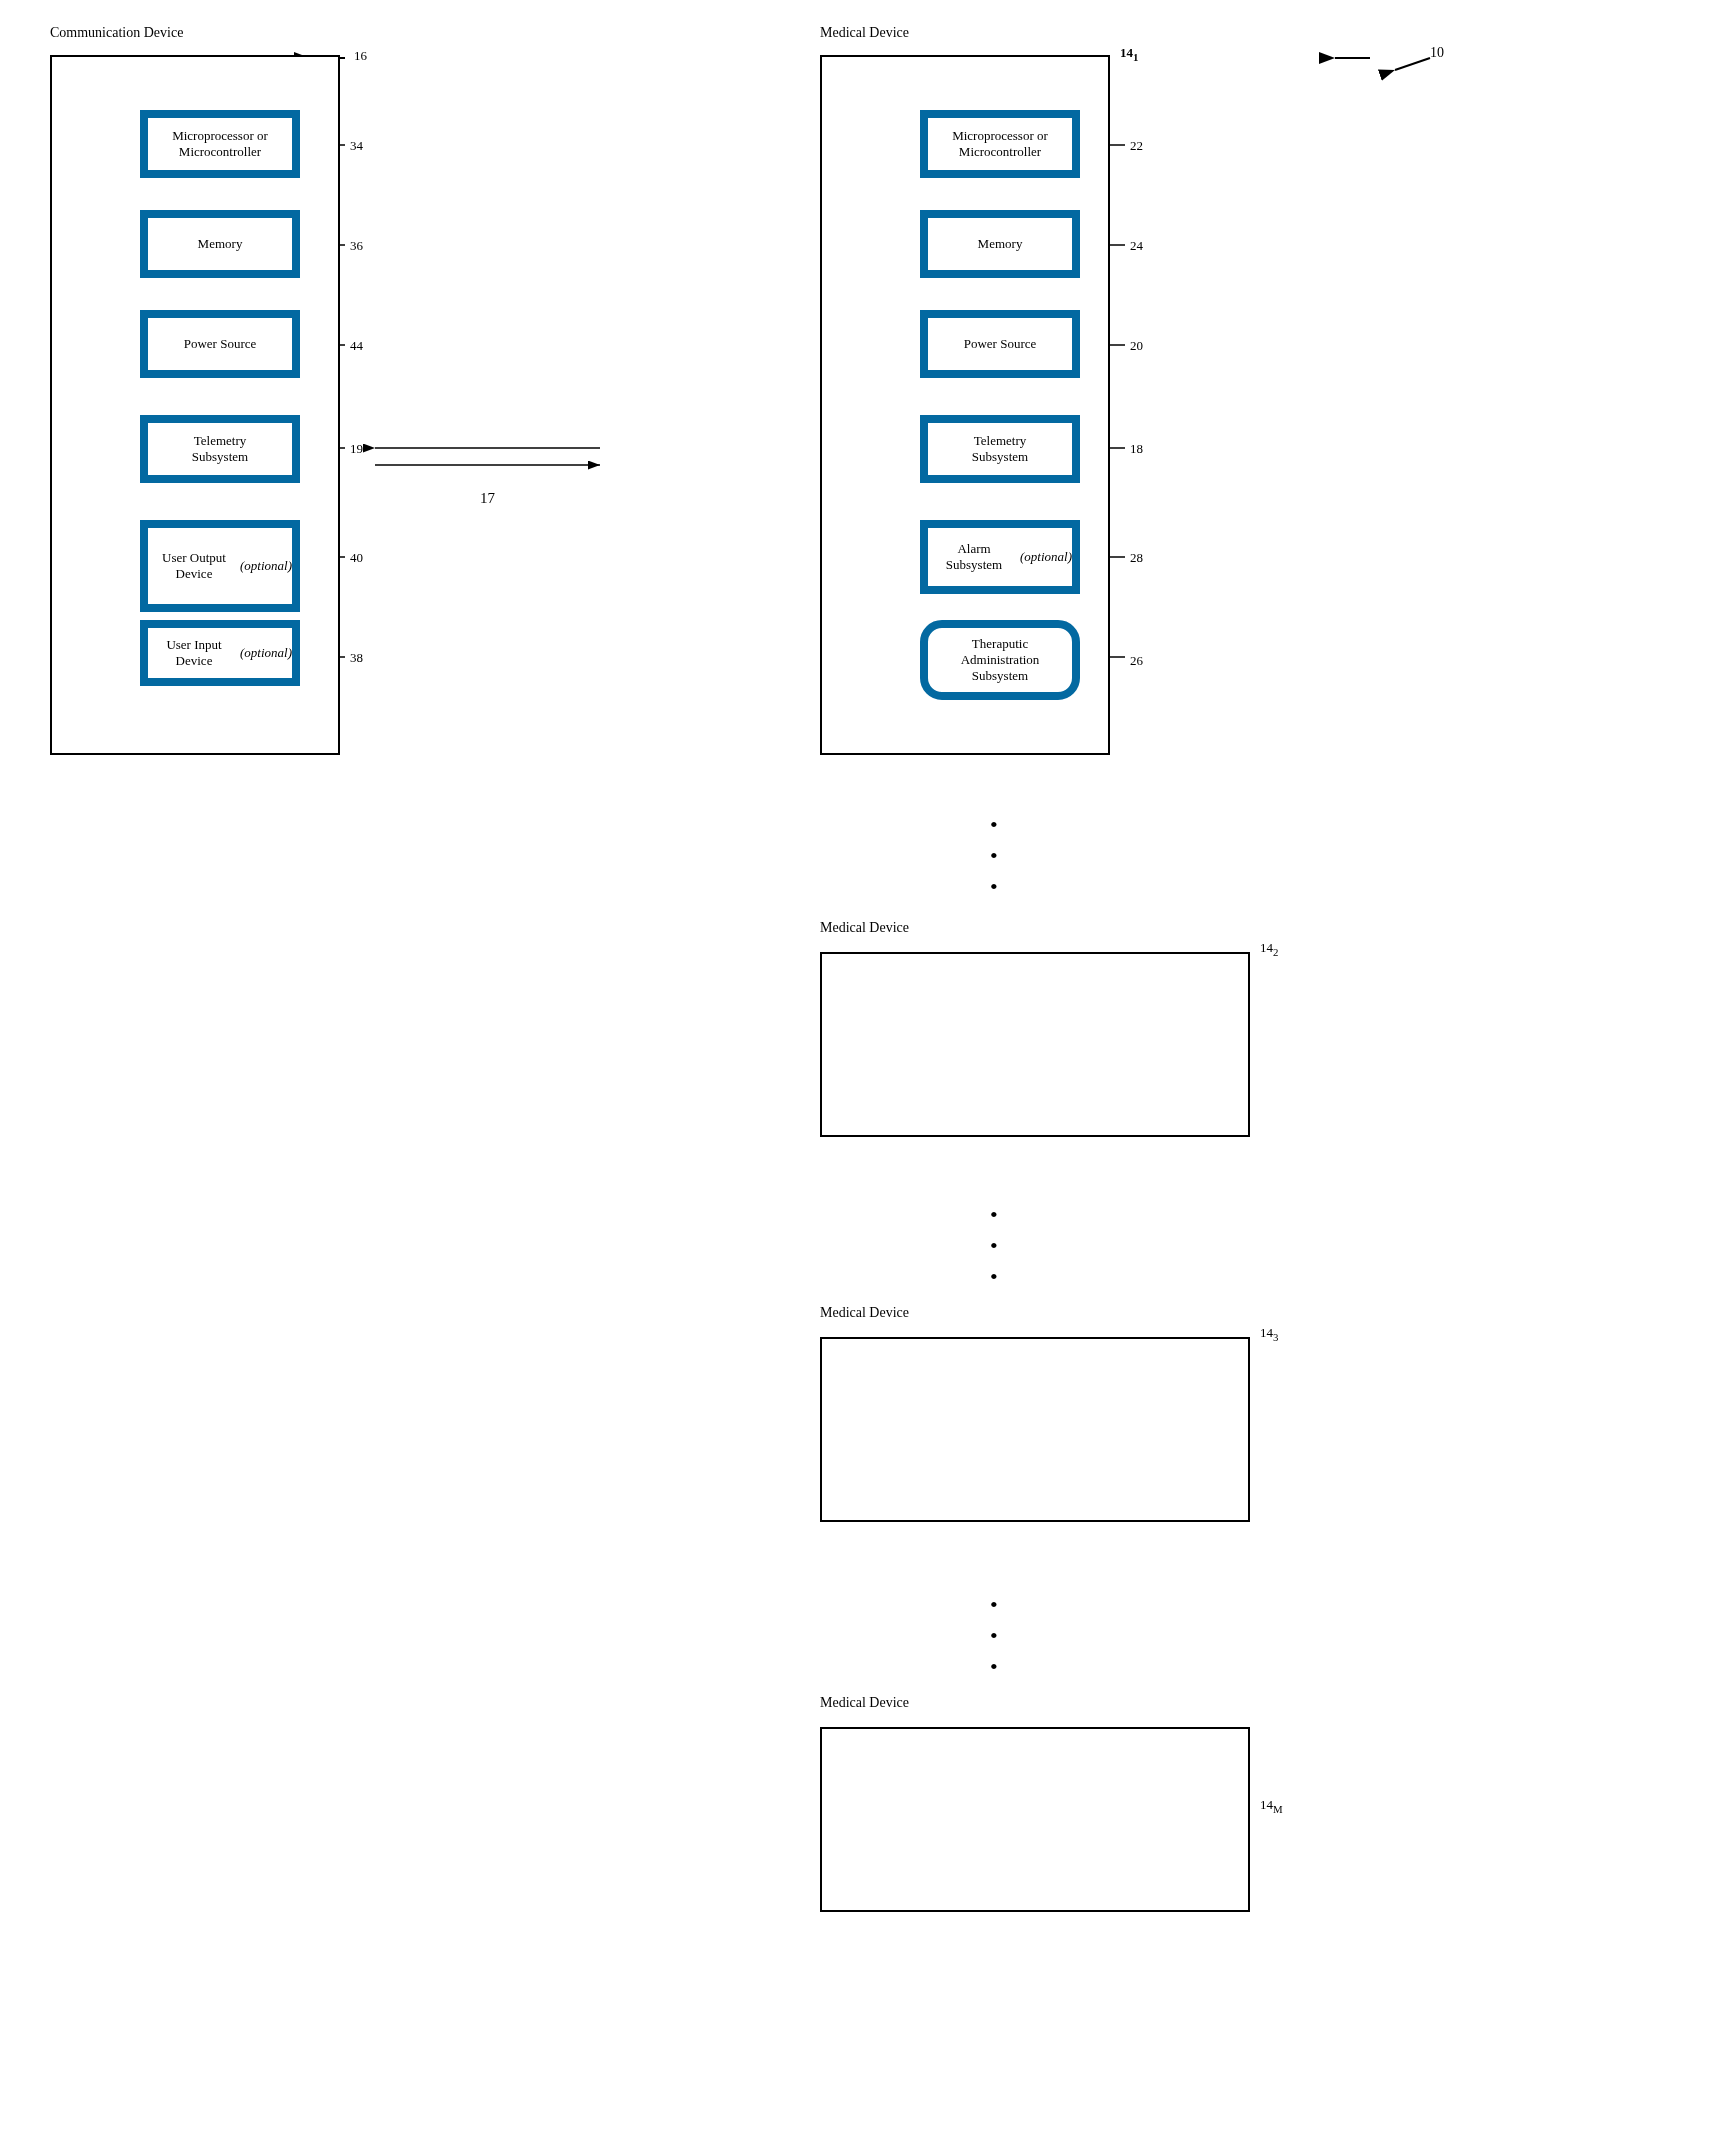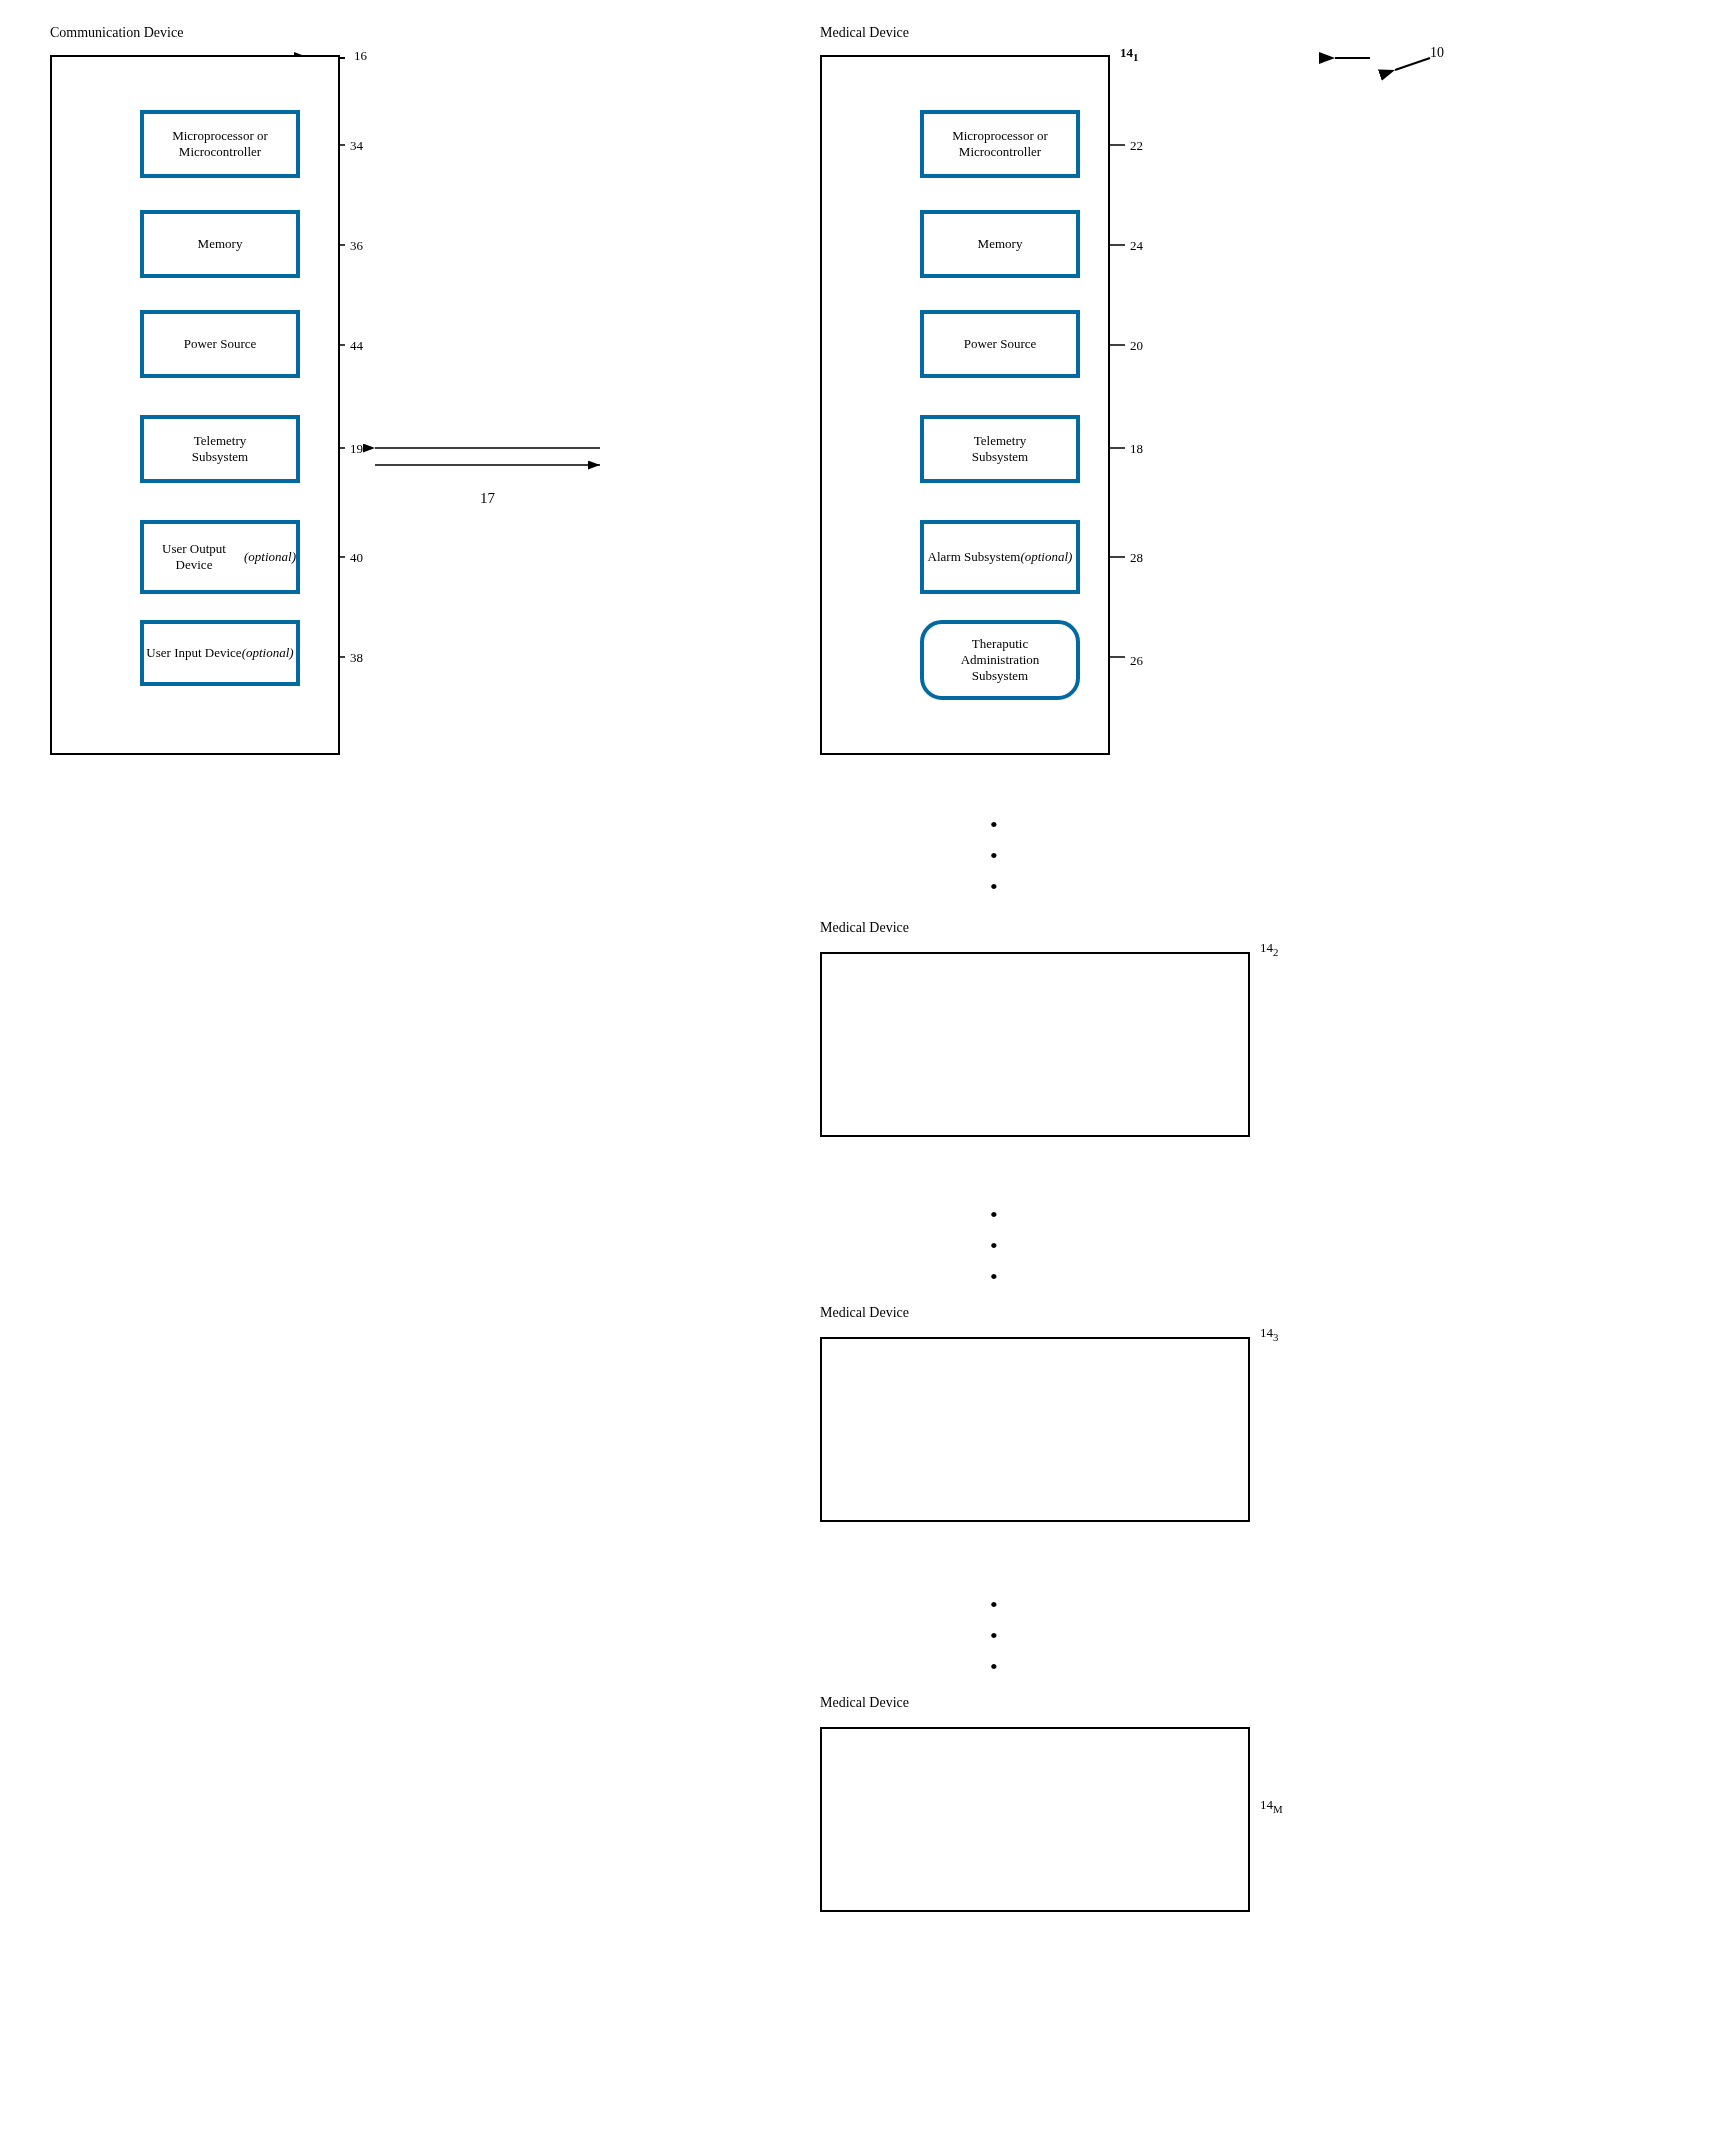--- a/index.html
+++ b/index.html
@@ -23,21 +23,21 @@
     
     .label {
       position: absolute;
       font-size: 14px;
       font-weight: normal;
     }
 
     
     .box {
       position: absolute;
-      border: 4px solid #0369a1;
+      border: 8px solid #0369a1;
       display: flex;
       align-items: center;
       justify-content: center;
       text-align: center;
       font-size: 13px;
       background: #fff;
     }
 
     
     .outer-box {
@@ -155,21 +155,21 @@
 
   <div class="box" style="left:140px; top:210px; width:160px; height:68px;">Memory</div>
   <div class="ref-num" style="left:350px; top:238px;">36</div>
 
   <div class="box" style="left:140px; top:310px; width:160px; height:68px;">Power Source</div>
   <div class="ref-num" style="left:350px; top:338px;">44</div>
 
   <div class="box" style="left:140px; top:415px; width:160px; height:68px;">Telemetry<br>Subsystem</div>
   <div class="ref-num" style="left:350px; top:441px;">19</div>
 
-  <div class="box" style="left:140px; top:520px; width:160px; height:74px;">User Output Device<br><em>(optional)</em></div>
+  <div class="box" style="left:140px; top:520px; width:160px; height:92px;">User Output Device<br><em>(optional)</em></div>
   <div class="ref-num" style="left:350px; top:550px;">40</div>
 
   <div class="box" style="left:140px; top:620px; width:160px; height:66px;">User Input Device<br><em>(optional)</em></div>
   <div class="ref-num" style="left:350px; top:650px;">38</div>
 
   <div class="ref-num" style="left:480px; top:490px; font-size:15px;">17</div>
 
   <div class="label" style="left:820px; top:25px;">Medical Device</div>
 
   <div class="outer-box" style="left:820px; top:55px; width:290px; height:700px;"></div>

